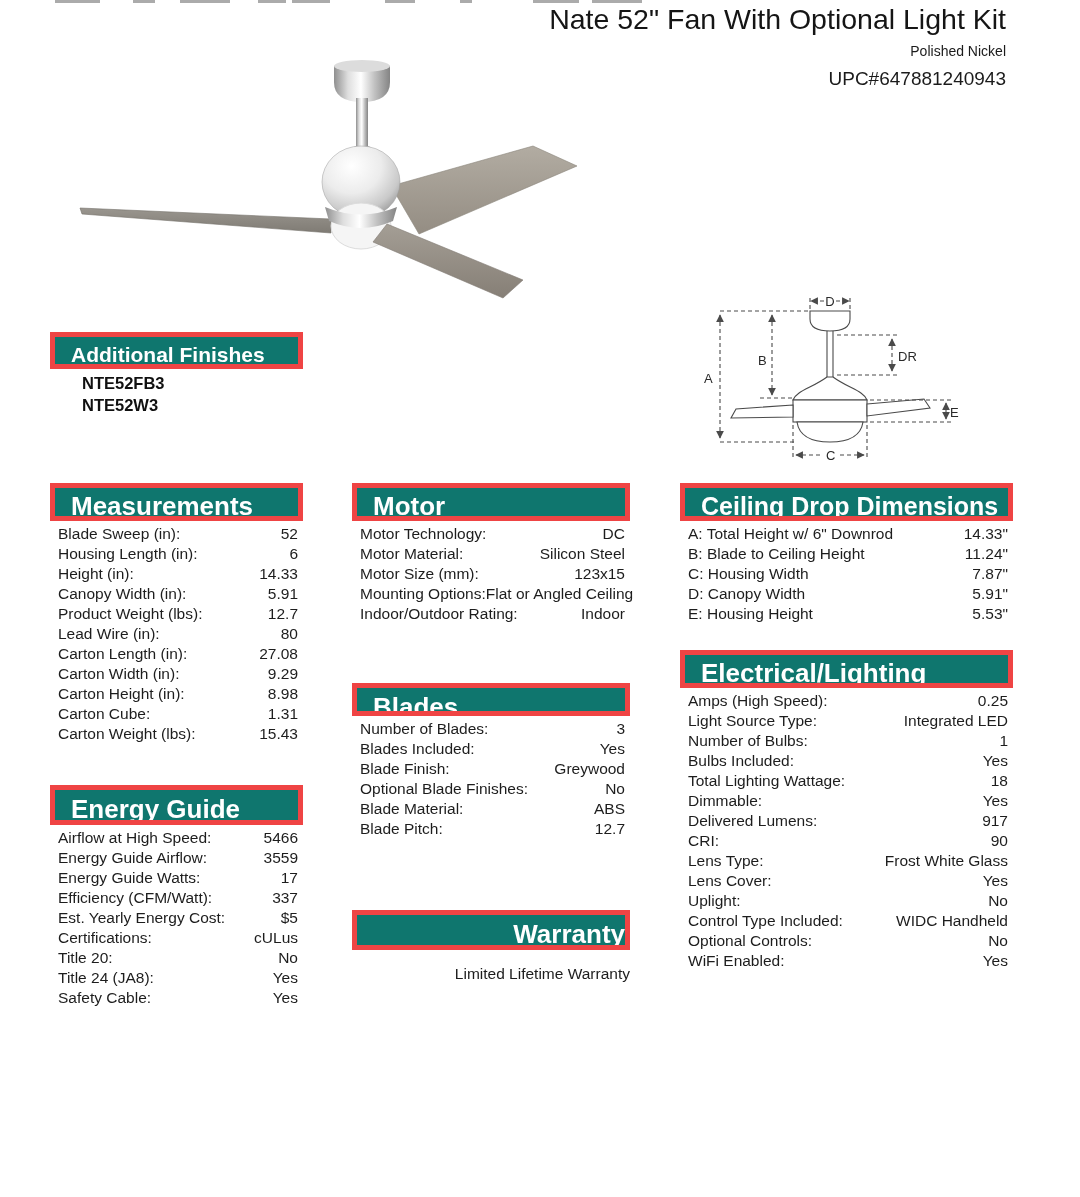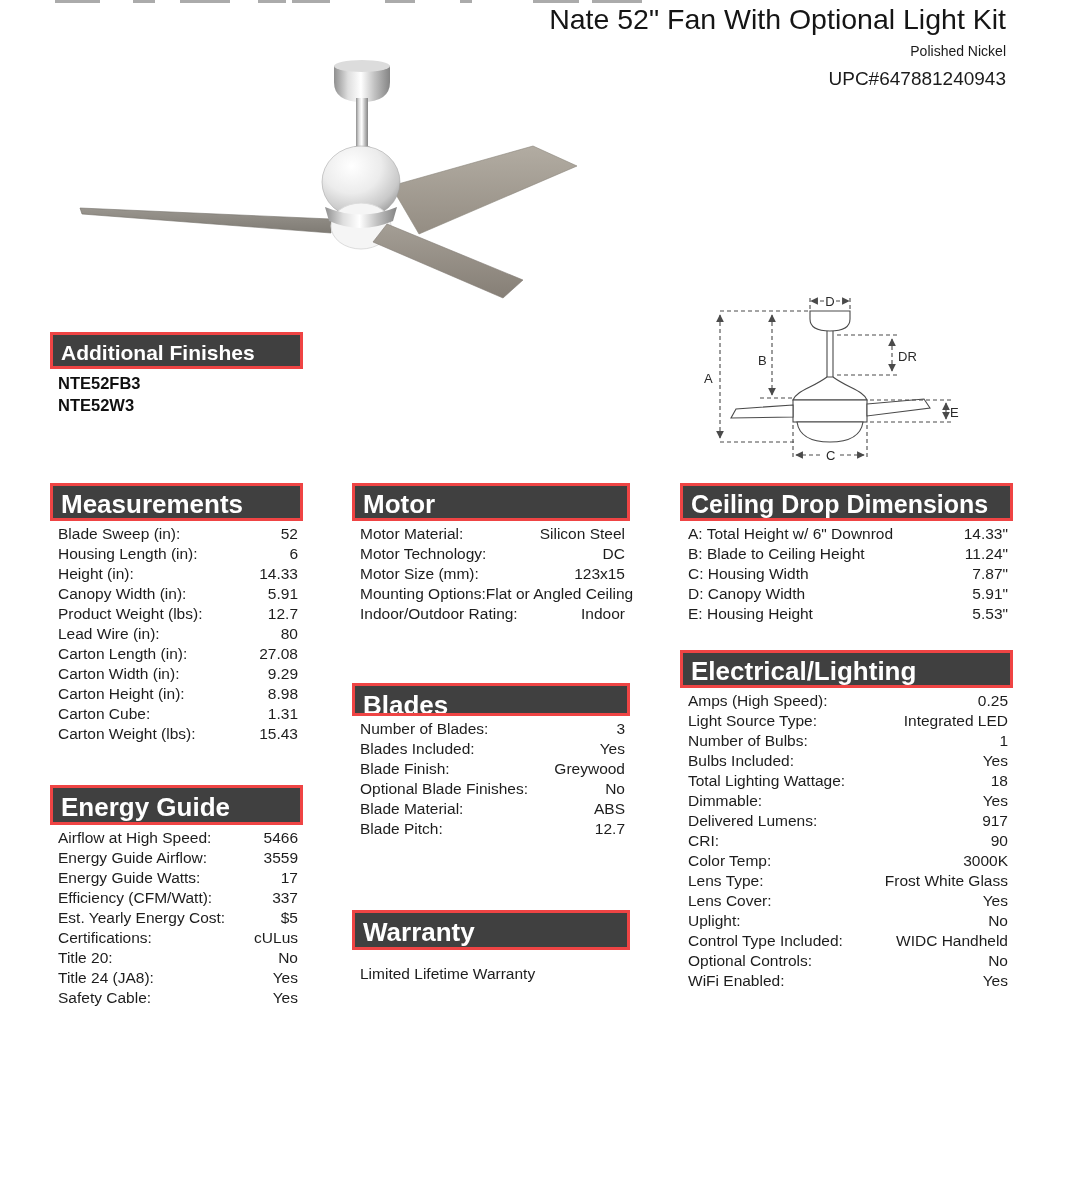--- a/index.html
+++ b/index.html
@@ -9,30 +9,30 @@
   }
   .artifact{position:absolute;top:0;height:3px;background:#8f8f8f;opacity:.75;}
   
   .title-block{position:absolute;top:2px;right:74px;text-align:right;}
   .title-line{font-size:28.5px;line-height:34px;color:#151515;white-space:nowrap;}
   .finish-line{font-size:14px;line-height:30px;color:#1b1b1b;white-space:nowrap;}
   .upc-line{font-size:19px;line-height:26px;color:#1b1b1b;white-space:nowrap;}
   
   .panel{position:absolute;box-sizing:border-box;}
   .bar{
-    height:38px;background:#404040;color:#ffffff;font-weight:bold;font-size:26px;
-    line-height:36px;padding-left:8px;border:3px solid #ef4444;box-sizing:border-box;
+    height:38px;background:#0f766e;color:#ffffff;font-weight:bold;font-size:26px;
+    line-height:36px;padding-left:16px;border:5px solid #ef4444;box-sizing:border-box;
     white-space:nowrap;overflow:hidden;
   }
   .rows{padding-top:3px;}
   .spec-row{display:flex;justify-content:space-between;height:20px;line-height:20px;
     font-size:15.5px;padding:0 5px 0 8px;}
   .spec-label{white-space:nowrap;}
   .spec-value{white-space:nowrap;text-align:right;}
-  .finish-list{padding-top:3px;}
+  .finish-list{padding-top:3px;margin-left:24px;}
   .finish-item{font-weight:bold;font-size:16.5px;line-height:22px;padding-left:8px;color:#101010;}
   .warranty-text{margin-top:14px;font-size:15.5px;line-height:20px;padding-left:8px;}
   svg{font-family:"Liberation Sans",sans-serif;}
   .fan-photo{position:absolute;left:75px;top:52px;}
   .dim-diagram{position:absolute;left:700px;top:285px;}
   .dim-label{font-size:13px;fill:#2a2a2a;}
 </style>
 </head>
 <body>
 
@@ -245,28 +245,28 @@
         <span class="spec-label">Safety Cable:</span>
         <span class="spec-value">Yes</span>
       </div>
     </div>
 </section>
 
 <section class="panel" style="left:352px;top:483px;width:278px;">
   <header class="bar">Motor</header>
   <div class="rows">
       <div class="spec-row">
+        <span class="spec-label">Motor Technology:</span>
+        <span class="spec-value">DC</span>
+      </div>
+      <div class="spec-row">
         <span class="spec-label">Motor Material:</span>
         <span class="spec-value">Silicon Steel</span>
       </div>
       <div class="spec-row">
-        <span class="spec-label">Motor Technology:</span>
-        <span class="spec-value">DC</span>
-      </div>
-      <div class="spec-row">
         <span class="spec-label">Motor Size (mm):</span>
         <span class="spec-value">123x15</span>
       </div>
       <div class="spec-row">
         <span class="spec-label">Mounting Options:</span>
         <span class="spec-value">Flat or Angled Ceiling</span>
       </div>
       <div class="spec-row">
         <span class="spec-label">Indoor/Outdoor Rating:</span>
         <span class="spec-value">Indoor</span>
@@ -297,21 +297,21 @@
         <span class="spec-label">Blade Material:</span>
         <span class="spec-value">ABS</span>
       </div>
       <div class="spec-row">
         <span class="spec-label">Blade Pitch:</span>
         <span class="spec-value">12.7</span>
       </div>
     </div>
 </section>
 
-<section class="panel" style="left:352px;top:910px;width:278px;">
+<section class="panel" style="left:352px;top:910px;width:278px;text-align:right;">
   <header class="bar" style="height:40px;line-height:38px;">Warranty</header>
   <div class="warranty-text">Limited Lifetime Warranty</div>
 </section>
 
 <section class="panel" style="left:680px;top:483px;width:333px;">
   <header class="bar" style="font-size:25px;">Ceiling Drop Dimensions</header>
   <div class="rows">
       <div class="spec-row">
         <span class="spec-label">A: Total Height w/ 6" Downrod</span>
         <span class="spec-value">14.33"</span>
@@ -364,24 +364,20 @@
       </div>
       <div class="spec-row">
         <span class="spec-label">Delivered Lumens:</span>
         <span class="spec-value">917</span>
       </div>
       <div class="spec-row">
         <span class="spec-label">CRI:</span>
         <span class="spec-value">90</span>
       </div>
       <div class="spec-row">
-        <span class="spec-label">Color Temp:</span>
-        <span class="spec-value">3000K</span>
-      </div>
-      <div class="spec-row">
         <span class="spec-label">Lens Type:</span>
         <span class="spec-value">Frost White Glass</span>
       </div>
       <div class="spec-row">
         <span class="spec-label">Lens Cover:</span>
         <span class="spec-value">Yes</span>
       </div>
       <div class="spec-row">
         <span class="spec-label">Uplight:</span>
         <span class="spec-value">No</span>

